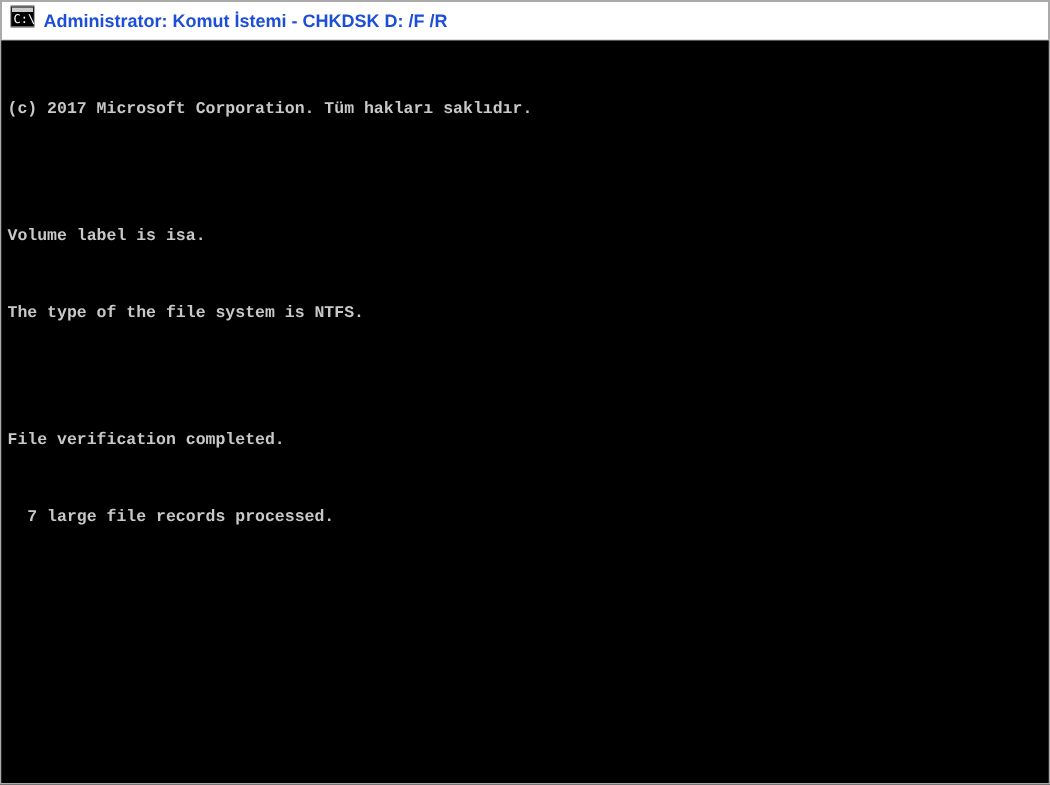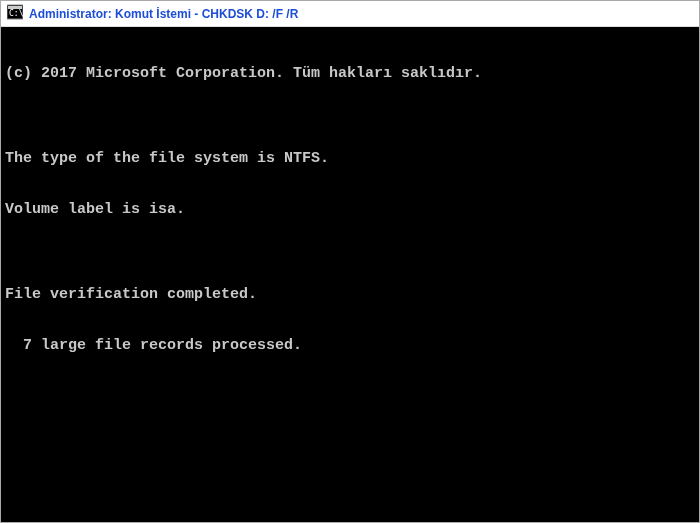--- a/index.html
+++ b/index.html
@@ -33,21 +33,21 @@
     font-size: 12px;
     color: #1d4ed8;
     white-space: nowrap;
     font-weight: bold;
   }
   .terminal {
     flex: 1;
     background: #000;
     color: #c8c8c8;
     font-family: Consolas, "Courier New", monospace;
-    font-size: 15px;
+    font-size: 11px;
     line-height: 17px;
     padding: 4px 4px;
     white-space: pre;
     overflow: hidden;
     font-weight: bold;
   }
   .line { white-space: pre; }
 </style>
 </head>
 <body>
@@ -59,22 +59,22 @@
         <rect x="0" y="1" width="16" height="14" fill="#000" stroke="#888" stroke-width="1"></rect>
         <rect x="1" y="2" width="14" height="3" fill="#ccc"></rect>
         <text x="2" y="12" font-size="8" fill="#fff" font-family="monospace">C:\</text>
       </svg>
     </span>
     <span class="title-text">Administrator: Komut İstemi - CHKDSK  D: /F /R</span>
   </div>
   <div class="terminal">
     <div class="line">(c) 2017 Microsoft Corporation. Tüm hakları saklıdır.</div>
     <div class="line"></div>
+    <div class="line">Volume label is isa.</div>
     <div class="line">The type of the file system is NTFS.</div>
-    <div class="line">Volume label is isa.</div>
     <div class="line"></div>
     <div class="line">File verification completed.</div>
     <div class="line">  7 large file records processed.</div>
     
     <div class="line"></div>
     
     
     
     
     

